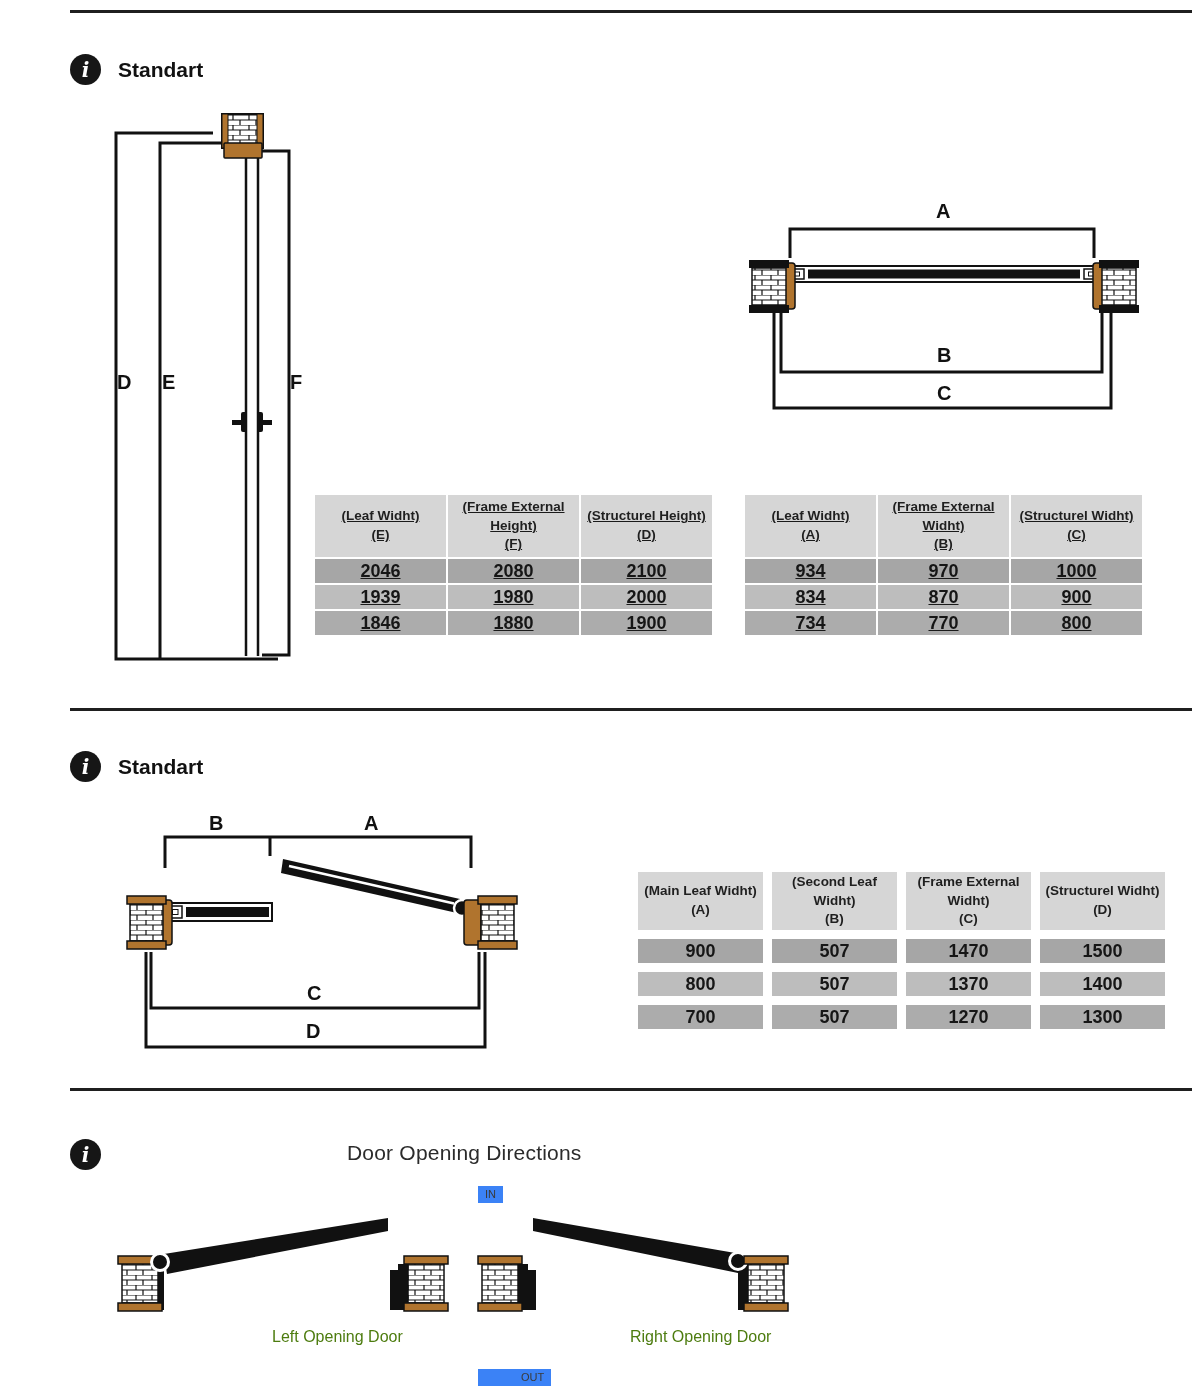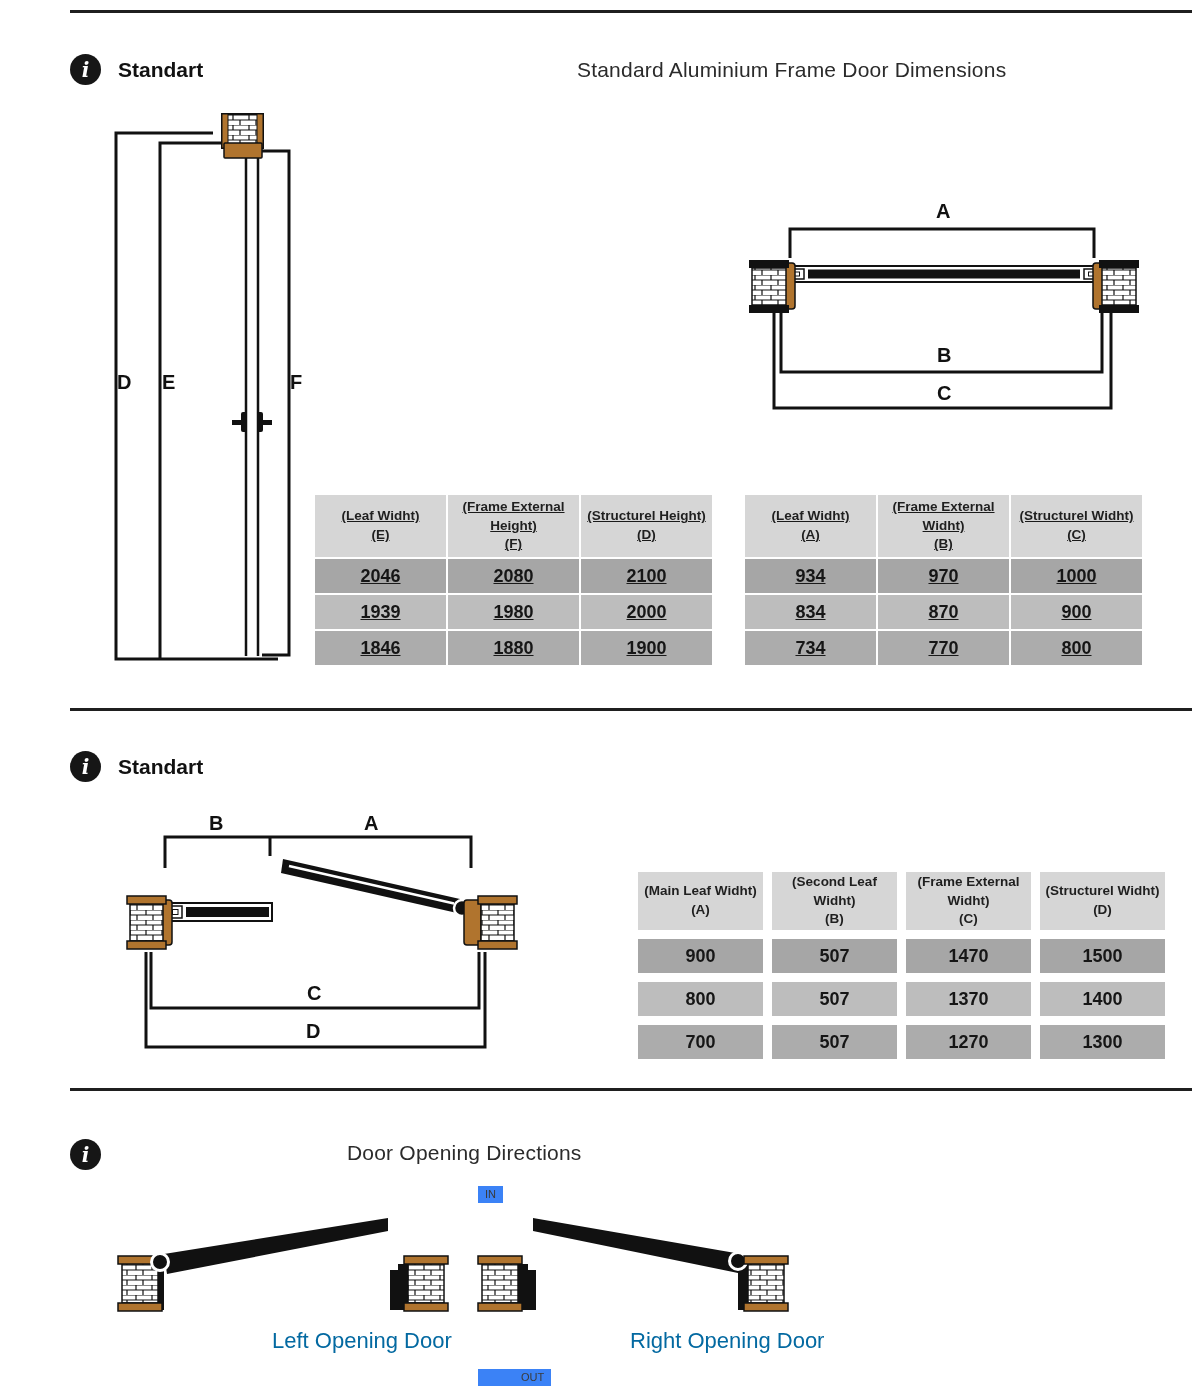--- a/index.html
+++ b/index.html
@@ -12,41 +12,40 @@
   .badge{position:absolute;font-size:21px;font-weight:bold;color:#111;}
   .title{position:absolute;font-size:21px;font-weight:400;color:#2b2b2b;letter-spacing:.2px;}
   .dim-letter{position:absolute;font-size:20px;font-weight:bold;color:#111;}
   
   .t3{position:absolute;display:grid;grid-template-columns:repeat(3,131px);gap:2px;text-decoration:underline;}
   .t4{position:absolute;display:grid;grid-template-columns:repeat(4,125px);gap:9px;}
   .th{background:#d6d6d6;font-weight:bold;font-size:13.5px;line-height:1.4;color:#1f1f1f;
       display:flex;align-items:center;justify-content:center;text-align:center;
       white-space:pre-line;box-sizing:border-box;padding:2px;}
   .t3 .th{height:62px;} .t4 .th{height:58px;}
-  .td{font-weight:bold;font-size:18px;color:#161616;height:34px;
+  .td{font-weight:bold;font-size:18px;color:#161616;height:24px;
       display:flex;align-items:center;justify-content:center;}
   .row-a{background:#a6a6a6;} .row-b{background:#bdbdbd;} .row-c{background:#acacac;}
   
   .dirbadge{position:absolute;background:#3b82f6;color:#3a3a3a;font-size:11px;
             padding:3px 7px;line-height:1;}
-  .doorlabel{position:absolute;font-size:22px;color:#0369a1;}
+  .doorlabel{position:absolute;font-size:16px;color:#4d7c0f;}
   svg{position:absolute;overflow:visible;}
 </style>
 </head>
 <body>
 
 <div class="page">
 
   <div class="divider" style="top:10px;"></div>
 
   <div class="info" style="left:70px;top:54px;">
     <span>i</span>
   </div>
   <div class="badge" style="left:118px;top:58px;">Standart</div>
-  <div class="title" style="left:577px;top:58px;">Standard Aluminium Frame Door Dimensions</div>
 
   <svg style="left:85px;top:95px;" width="235" height="580" viewBox="0 0 235 580">
     <defs>
       <pattern id="bk1" width="16" height="10" patternUnits="userSpaceOnUse">
         <rect width="16" height="10" fill="#fff"></rect>
         <path d="M0 0 H16 M0 5 H16 M4 0 V5 M11 5 V10" stroke="#111" stroke-width="1.2" fill="none"></path>
       </pattern>
     </defs>
 
     <g stroke="#111" stroke-width="3" fill="none">

